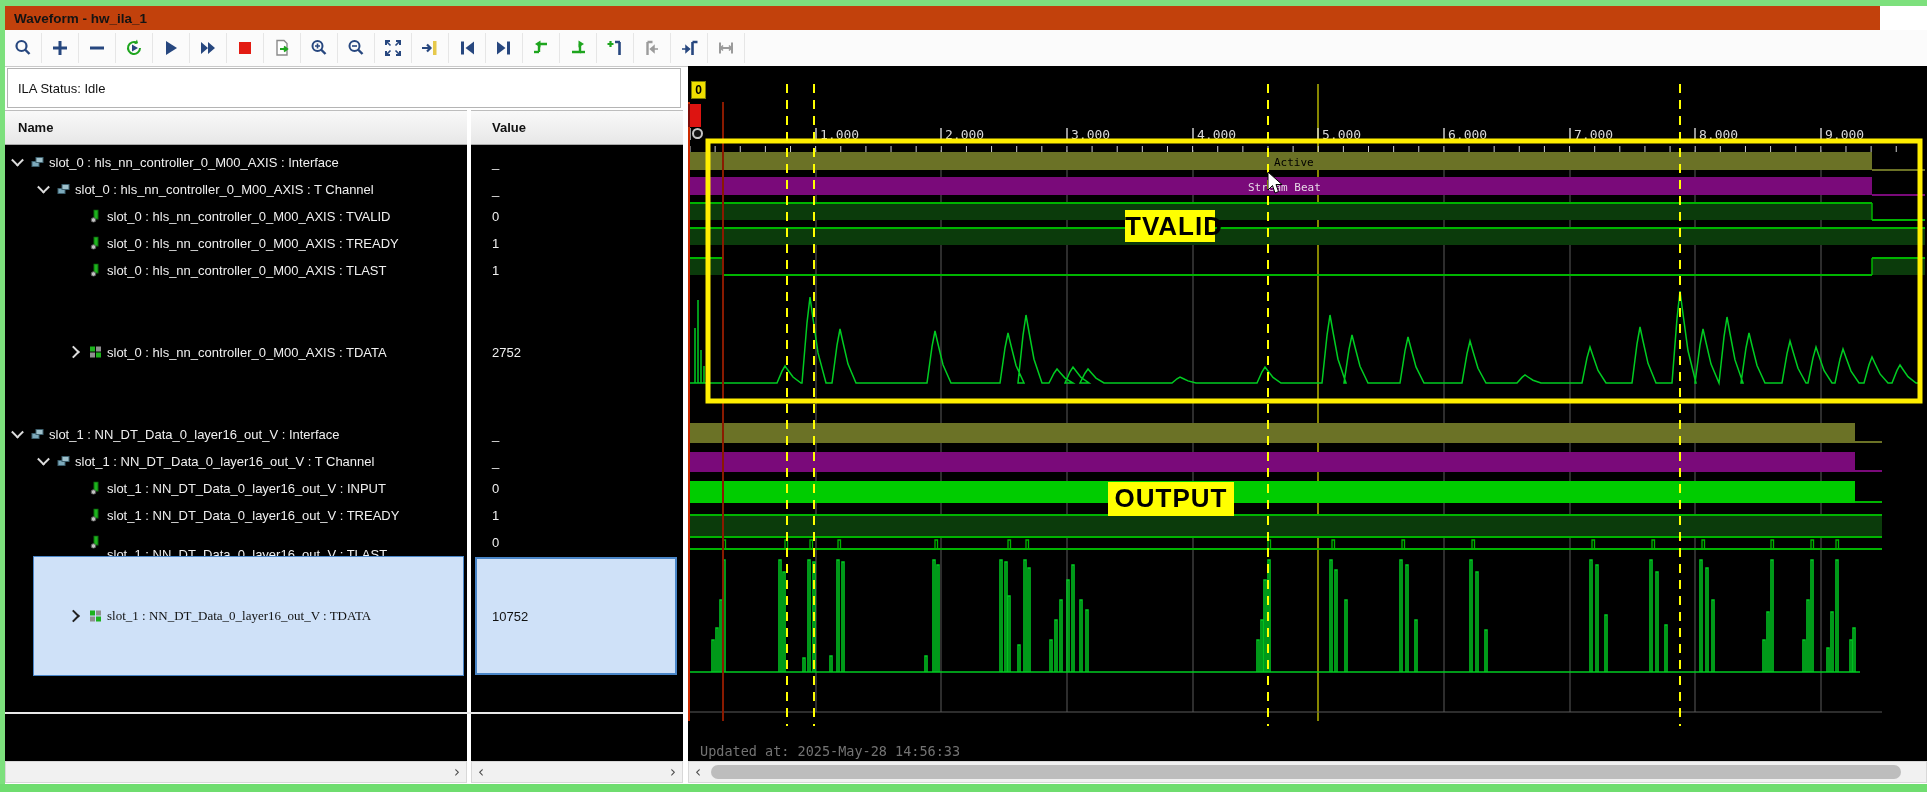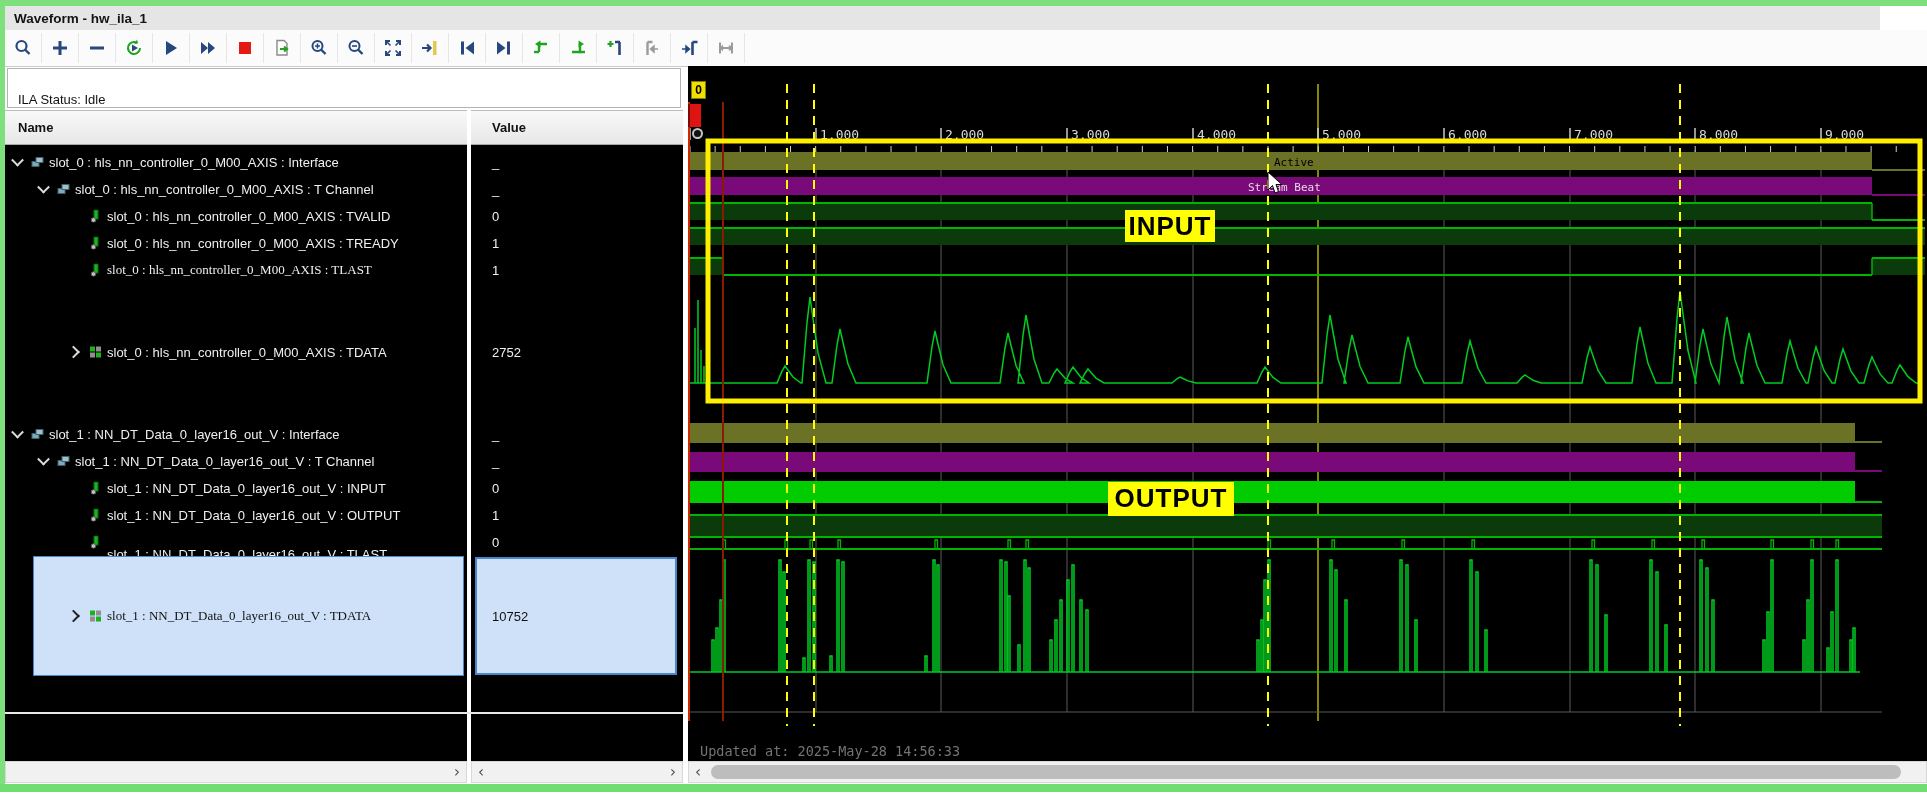--- a/index.html
+++ b/index.html
@@ -3,31 +3,31 @@
 <meta charset="utf-8">
 <style>
   html,body{margin:0;padding:0;}
   body{width:1927px;height:794px;position:relative;overflow:hidden;background:#fff;
        font-family:"Liberation Sans",sans-serif;}
   .abs{position:absolute;}
   
   #border-top{left:0;top:0;width:1927px;height:6px;background:#7de07d;}
   #border-left{left:0;top:0;width:5px;height:792px;background:#7de07d;}
   #border-bottom{left:0;top:784px;width:1927px;height:8px;background:#6fdd6f;}
-  #titlebar{left:5px;top:6px;width:1922px;height:24px;background:#e5e5e5;border-bottom:1px solid #d2d2d2;
+  #titlebar{left:5px;top:6px;width:1922px;height:24px;background:#c2410c;border-bottom:1px solid #d2d2d2;
             display:flex;align-items:center;}
   #titlebar span{font-size:13.5px;font-weight:bold;color:#141414;padding-left:9px;}
   #toolbar{left:5px;top:30px;width:1922px;height:36px;background:#fbfbfb;border-bottom:1px solid #c9c9c9;
            display:flex;align-items:center;}
   .tbtn{width:37px;height:30px;display:flex;align-items:center;justify-content:center;
         border-right:1px solid #e6e6e6;box-sizing:border-box;}
   #corner-white{left:1880px;top:6px;width:47px;height:74px;background:#ffffff;}
   
   #status-row{left:7px;top:68px;width:674px;height:40px;background:#fff;border:1px solid #b4b4b4;
-              display:flex;align-items:flex-end;box-sizing:border-box;}
+              display:flex;align-items:center;box-sizing:border-box;}
   #status-row span{font-size:13px;color:#111;padding-left:10px;}
   .grid-header{top:110px;height:35px;background:linear-gradient(#f9f9f9,#e7e7e7);
                border-top:1px solid #bdbdbd;border-bottom:1px solid #a9a9a9;box-sizing:border-box;
                display:flex;align-items:center;font-weight:bold;font-size:13px;color:#111;}
   #hdr-name{left:5px;width:462px;}
   #hdr-name span{padding-left:13px;}
   #hdr-value{left:471px;width:212px;}
   #hdr-value span{padding-left:21px;}
   #col-names{left:5px;top:145px;width:462px;height:616px;background:#000;overflow:hidden;}
   #col-values{left:471px;top:145px;width:212px;height:616px;background:#000;overflow:hidden;}
@@ -238,21 +238,21 @@
           <rect x="5" y="0.5" width="4" height="9" fill="#1db21d" stroke="#0c6e0c"></rect>
           <circle cx="4.5" cy="10.5" r="2.3" fill="#c2c2c2" stroke="#5a5a5a"></circle>
         </svg></span>
       <span class="lbl" style="left: 102px; position: absolute;">slot_0 : hls_nn_controller_0_M00_AXIS : TREADY</span>
     </div>
     <div class="tree-row" style="top: 111px; height: 27px;">
       <span class="ricon" style="left: 84px;"><svg width="14" height="13">
           <rect x="5" y="0.5" width="4" height="9" fill="#1db21d" stroke="#0c6e0c"></rect>
           <circle cx="4.5" cy="10.5" r="2.3" fill="#c2c2c2" stroke="#5a5a5a"></circle>
         </svg></span>
-      <span class="lbl" style="left: 102px; position: absolute; font-family: Liberation Serif, serif;">slot_0 : hls_nn_controller_0_M00_AXIS : TLAST</span>
+      <span class="lbl" style="left: 102px; position: absolute;">slot_0 : hls_nn_controller_0_M00_AXIS : TLAST</span>
     </div>
     <div class="tree-row" style="top: 138px; height: 137px;">
       <span class="chev closed" style="left: 64px;"></span>
       <span class="ricon" style="left: 84px;"><svg width="14" height="13">
           <rect x="1" y="1" width="5" height="5" fill="#1db21d"></rect>
           <rect x="7" y="1" width="5" height="5" fill="#8f8f8f"></rect>
           <rect x="1" y="7" width="5" height="5" fill="#8f8f8f"></rect>
           <rect x="7" y="7" width="5" height="5" fill="#1db21d"></rect>
         </svg></span>
       <span class="lbl" style="left: 102px; position: absolute;">slot_0 : hls_nn_controller_0_M00_AXIS : TDATA</span>
@@ -278,21 +278,21 @@
           <rect x="5" y="0.5" width="4" height="9" fill="#1db21d" stroke="#0c6e0c"></rect>
           <circle cx="4.5" cy="10.5" r="2.3" fill="#c2c2c2" stroke="#5a5a5a"></circle>
         </svg></span>
       <span class="lbl" style="left: 102px; position: absolute;">slot_1 : NN_DT_Data_0_layer16_out_V : INPUT</span>
     </div>
     <div class="tree-row" style="top: 356px; height: 27px;">
       <span class="ricon" style="left: 84px;"><svg width="14" height="13">
           <rect x="5" y="0.5" width="4" height="9" fill="#1db21d" stroke="#0c6e0c"></rect>
           <circle cx="4.5" cy="10.5" r="2.3" fill="#c2c2c2" stroke="#5a5a5a"></circle>
         </svg></span>
-      <span class="lbl" style="left: 102px; position: absolute;">slot_1 : NN_DT_Data_0_layer16_out_V : OUTPUT</span>
+      <span class="lbl" style="left: 102px; position: absolute;">slot_1 : NN_DT_Data_0_layer16_out_V : TREADY</span>
     </div>
     <div class="tree-row" style="top: 383px; height: 27px;">
       <span class="ricon" style="left: 84px;"><svg width="14" height="13">
           <rect x="5" y="0.5" width="4" height="9" fill="#1db21d" stroke="#0c6e0c"></rect>
           <circle cx="4.5" cy="10.5" r="2.3" fill="#c2c2c2" stroke="#5a5a5a"></circle>
         </svg></span>
       <span class="lbl" style="left: 102px; position: absolute; margin-top: 12px;">slot_1 : NN_DT_Data_0_layer16_out_V : TLAST</span>
     </div>
     <div class="tree-row row-sel" style="top: 410px; height: 122px; font-family: Liberation Serif, serif;">
       <div class="sel-box"></div>
@@ -547,21 +547,21 @@
     <rect x="20" y="75" width="1212" height="260" fill="none" stroke="#ffee00" stroke-width="5"></rect>
     <line x1="99" y1="18" x2="99" y2="660" stroke="#ffff00" stroke-width="2" stroke-dasharray="9 7"></line>
     <line x1="126" y1="18" x2="126" y2="660" stroke="#ffff00" stroke-width="2" stroke-dasharray="9 7"></line>
     <line x1="580" y1="18" x2="580" y2="660" stroke="#ffff00" stroke-width="2" stroke-dasharray="9 7"></line>
     <line x1="992" y1="18" x2="992" y2="660" stroke="#ffff00" stroke-width="2" stroke-dasharray="9 7"></line>
     <polygon points="580,106 580,124 584.5,119.5 587,127 590.5,125.5 588,118.5 594,118.5" fill="#fff" stroke="#000" stroke-width="1"></polygon>
   </svg>
 <div class="abs" id="marker0">0</div>
 <div class="abs" id="trigflag"></div>
 <div class="abs" id="trigdot"></div>
-<div class="abs region-label" id="label-input">INPUT</div>
+<div class="abs region-label" id="label-input">TVALID</div>
 <div class="abs region-label" id="label-output">OUTPUT</div>
 <div class="abs mono" id="updated">Updated at: 2025-May-28 14:56:33</div>
 
 <div class="abs hscroll" id="scroll-name">
   <span class="sarrow" style="right:6px;">›</span>
 </div>
 <div class="abs hscroll" id="scroll-value">
   <span class="sarrow" style="left:6px;">‹</span>
   <span class="sarrow" style="right:6px;">›</span>
 </div>

